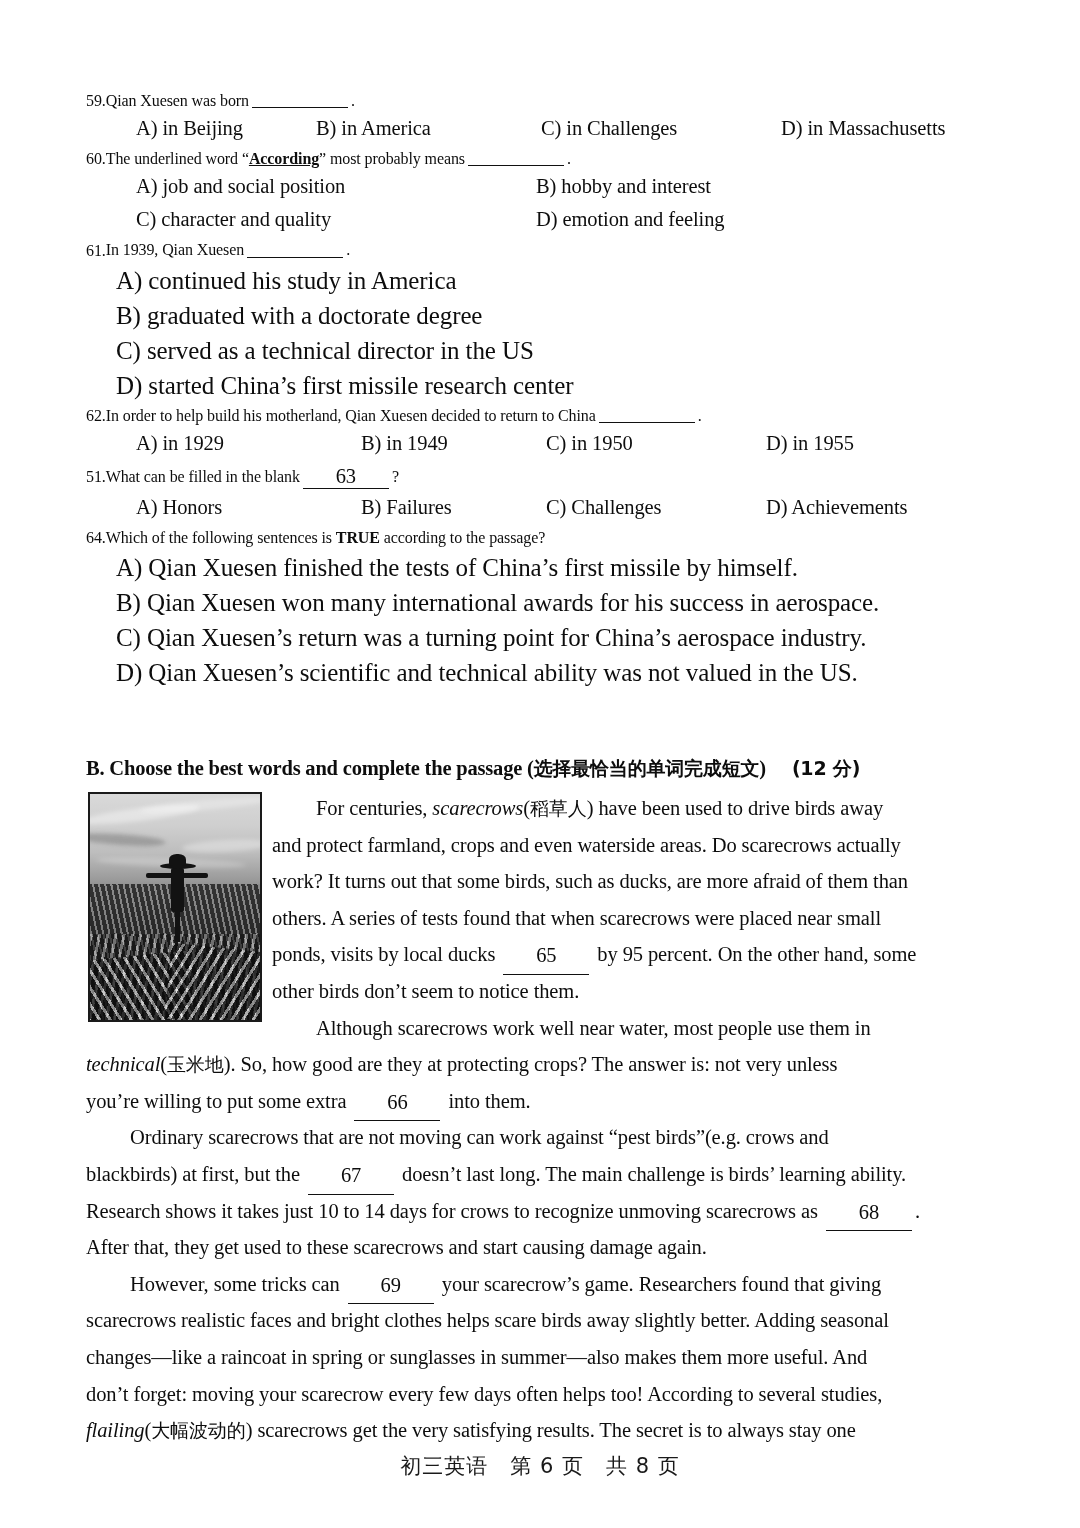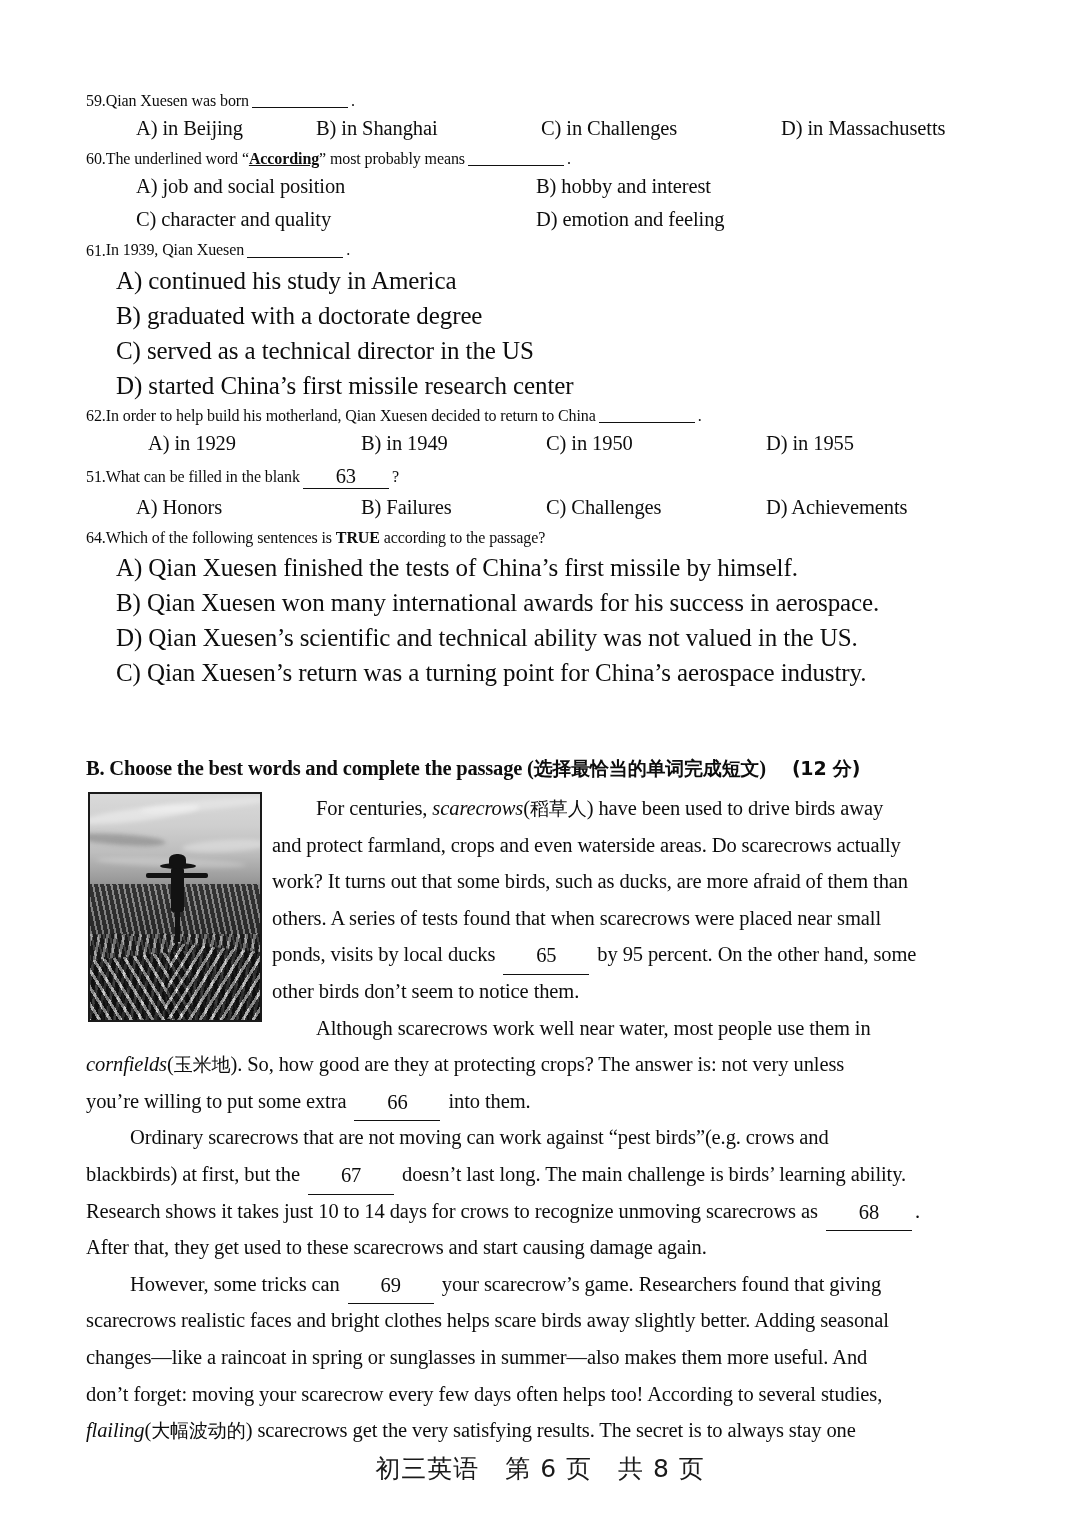--- a/index.html
+++ b/index.html
@@ -238,71 +238,71 @@
   .it { }
 
   
   .footer {
     position: absolute;
     left: 0;
     top: 1452px;
     width: 1080px;
     text-align: center;
     font-family: "DejaVu Sans", sans-serif;
-    font-size: 25px;
+    font-size: 21px;
     letter-spacing: 1px;
     color: #1a1a1a;
   }
 </style>
 </head>
 <body>
 
 <div class="page">
 
   <div class="qsection">
       <div class="qstem"><span class="qnum">59. </span>Qian Xuesen was born<span class="blank-line bl-long"></span>.</div>
       <div class="opts">
         <div class="opt" style="left: 50px;">A) in Beijing</div>
-        <div class="opt" style="left: 230px;">B) in Shanghai</div>
+        <div class="opt" style="left: 230px;">B) in America</div>
         <div class="opt" style="left: 455px;">C) in Challenges</div>
         <div class="opt" style="left: 675px; margin-left: 20px;">D) in Massachusetts</div>
       </div>
       <div class="qstem"><span class="qnum">60. </span>The underlined word “<u class="bold-ul">According</u>” most probably means<span class="blank-line bl-long"></span>.</div>
       <div class="opts">
         <div class="opt" style="left: 50px;">A) job and social position</div>
         <div class="opt" style="left: 450px;">B) hobby and interest</div>
       </div>
       <div class="opts">
         <div class="opt" style="left: 50px;">C) character and quality</div>
         <div class="opt" style="left: 450px;">D) emotion and feeling</div>
       </div>
       <div class="qstem"><span class="qnum">61. </span>In 1939, Qian Xuesen<span class="blank-line bl-long"></span>.</div>
       <div class="opt-line">A) continued his study in America</div>
       <div class="opt-line">B) graduated with a doctorate degree</div>
       <div class="opt-line">C) served as a technical director in the US</div>
       <div class="opt-line">D) started China’s first missile research center</div>
       <div class="qstem"><span class="qnum">62. </span>In order to help build his motherland, Qian Xuesen decided to return to China<span class="blank-line bl-long"></span>.</div>
       <div class="opts">
-        <div class="opt" style="left: 50px; margin-left: 12px;">A) in 1929</div>
+        <div class="opt" style="left: 50px;">A) in 1929</div>
         <div class="opt" style="left: 275px;">B) in 1949</div>
         <div class="opt" style="left: 460px;">C) in 1950</div>
         <div class="opt" style="left: 680px;">D) in 1955</div>
       </div>
       <div class="qstem"><span class="qnum">51. </span>What can be filled in the blank<span class="blank-num">63</span>?</div>
       <div class="opts">
         <div class="opt" style="left: 50px;">A) Honors</div>
         <div class="opt" style="left: 275px;">B) Failures</div>
         <div class="opt" style="left: 460px; text-align: right;">C) Challenges</div>
         <div class="opt" style="left: 680px;">D) Achievements</div>
       </div>
       <div class="qstem"><span class="qnum">64. </span>Which of the following sentences is <b>TRUE</b> according to the passage?</div>
       <div class="opt-line">A) Qian Xuesen finished the tests of China’s first missile by himself.</div>
       <div class="opt-line">B) Qian Xuesen won many international awards for his success in aerospace.</div>
+      <div class="opt-line">C) Qian Xuesen’s return was a turning point for China’s aerospace industry.</div>
       <div class="opt-line">D) Qian Xuesen’s scientific and technical ability was not valued in the US.</div>
-      <div class="opt-line">C) Qian Xuesen’s return was a turning point for China’s aerospace industry.</div>
     </div>
 
   <div class="sectionB-head"><span>B. Choose the best words and complete the passage (</span><span class="cn" style="font-weight: bold;">选择最恰当的单词完成短文</span>)<span class="score cn" style="font-weight: bold;">(12 分)</span></div>
 
   <div class="figure">
     <div class="fig-inner">
       <div class="cloud c1"></div>
       <div class="cloud c2"></div>
       <div class="cloud c3"></div>
       <div class="cloud c4"></div>
@@ -323,21 +323,21 @@
   </div>
 
   <div class="passage">
       <div class="pline wrapped"><span class="indent"></span>For centuries, <i class="it">scarecrows</i>(<span class="cn">稻草人</span>) have been used to drive birds away</div>
       <div class="pline wrapped">and protect farmland, crops and even waterside areas. Do scarecrows actually</div>
       <div class="pline wrapped">work? It turns out that some birds, such as ducks, are more afraid of them than</div>
       <div class="pline wrapped">others. A series of tests found that when scarecrows were placed near small</div>
       <div class="pline wrapped">ponds, visits by local ducks <span class="blank-num">65</span> by 95 percent. On the other hand, some</div>
       <div class="pline wrapped">other birds don’t seem to notice them.</div>
       <div class="pline wrapped"><span class="indent"></span>Although scarecrows work well near water, most people use them in</div>
-      <div class="pline"><i class="it">cornfields</i>(<span class="cn">玉米地</span>). So, how good are they at protecting crops? The answer is: not very unless</div>
+      <div class="pline"><i class="it">technical</i>(<span class="cn">玉米地</span>). So, how good are they at protecting crops? The answer is: not very unless</div>
       <div class="pline">you’re willing to put some extra <span class="blank-num">66</span> into them.</div>
       <div class="pline"><span class="indent"></span>Ordinary  scarecrows  that  are  not  moving  can  work  against  “pest  birds”(e.g.  crows  and</div>
       <div class="pline">blackbirds) at first, but the <span class="blank-num">67</span> doesn’t last long. The main challenge is birds’ learning ability.</div>
       <div class="pline">Research shows it takes just 10 to 14 days for crows to recognize unmoving scarecrows as <span class="blank-num">68</span>.</div>
       <div class="pline">After that, they get used to these scarecrows and start causing damage again.</div>
       <div class="pline"><span class="indent"></span>However, some tricks can <span class="blank-num">69</span> your scarecrow’s game. Researchers found that giving</div>
       <div class="pline">scarecrows realistic faces and bright clothes helps scare birds away slightly better. Adding seasonal</div>
       <div class="pline">changes—like a raincoat in spring or sunglasses in summer—also makes them more useful. And</div>
       <div class="pline">don’t forget: moving your scarecrow every few days often helps too! According to several studies,</div>
       <div class="pline"><i class="it">flailing</i>(<span class="cn">大幅波动的</span>) scarecrows get the very satisfying results. The secret is to always stay one</div>

